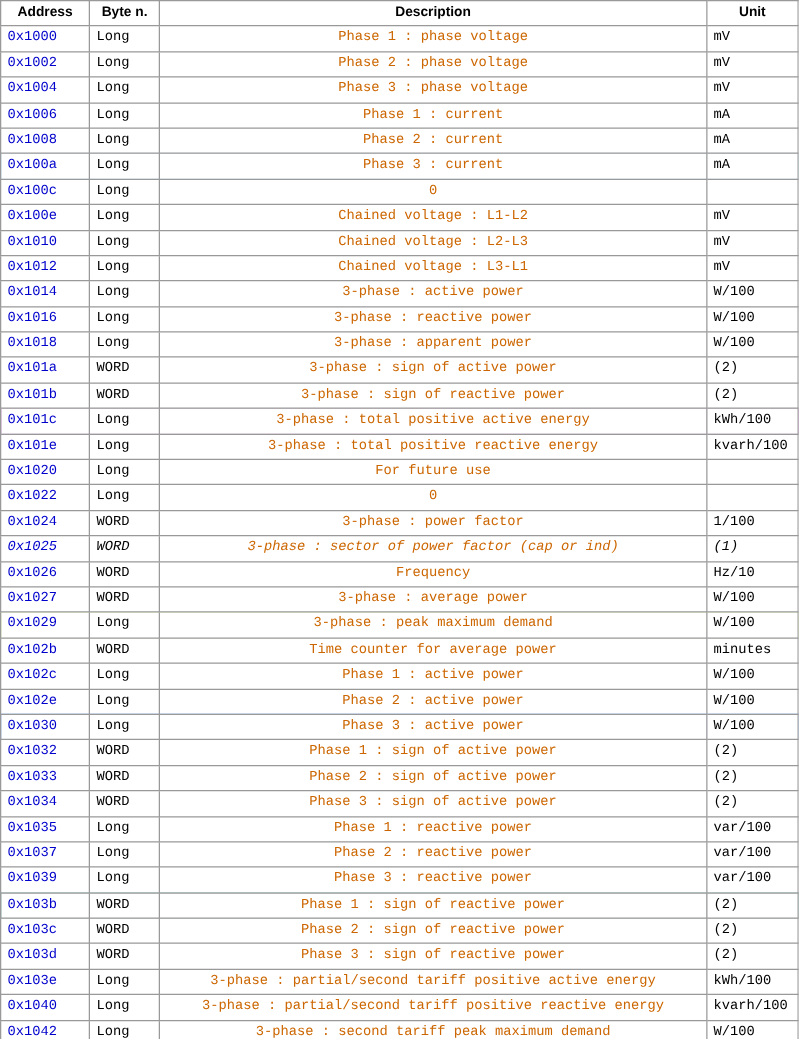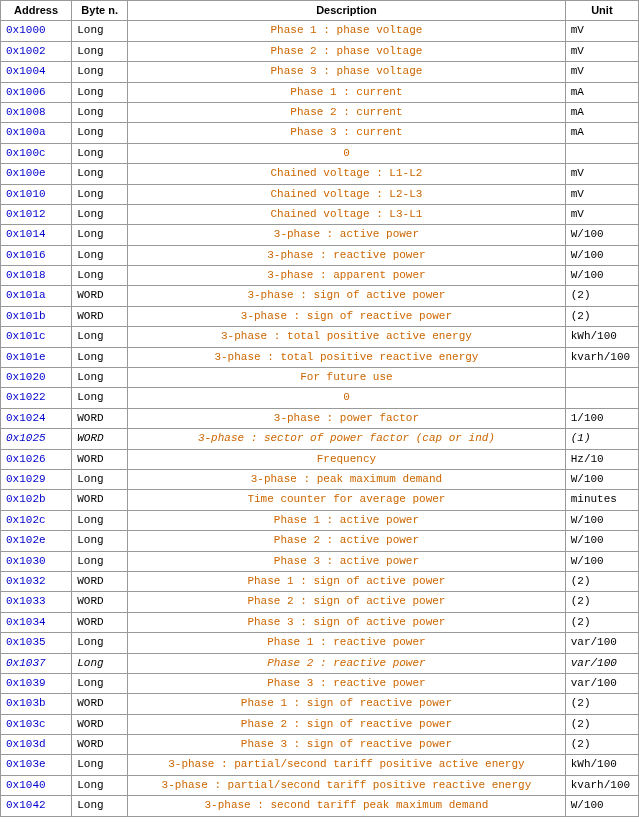--- a/index.html
+++ b/index.html
@@ -179,20 +179,26 @@
         <td class="col-byte type">WORD</td>
         <td class="col-desc desc">3-phase : sector of power factor (cap or ind)</td>
         <td class="col-unit unit">(1)</td>
       </tr>
       <tr style="background: rgb(249, 249, 249);">
         <td class="col-addr addr">0x1026</td>
         <td class="col-byte type">WORD</td>
         <td class="col-desc desc">Frequency</td>
         <td class="col-unit unit">Hz/10</td>
       </tr>
+      <tr style="background: rgb(255, 255, 255);">
+        <td class="col-addr addr">0x1027</td>
+        <td class="col-byte type">WORD</td>
+        <td class="col-desc desc">3-phase : average power</td>
+        <td class="col-unit unit">W/100</td>
+      </tr>
       <tr style="background: #bef264; padding-left: 21px;">
         <td class="col-addr addr">0x1029</td>
         <td class="col-byte type">Long</td>
         <td class="col-desc desc">3-phase : peak maximum demand</td>
         <td class="col-unit unit">W/100</td>
       </tr>
       <tr style="background: rgb(255, 255, 255);">
         <td class="col-addr addr">0x102b</td>
         <td class="col-byte type">WORD</td>
         <td class="col-desc desc">Time counter for average power</td>
@@ -233,21 +239,21 @@
         <td class="col-byte type">WORD</td>
         <td class="col-desc desc">Phase 3 : sign of active power</td>
         <td class="col-unit unit">(2)</td>
       </tr>
       <tr style="background: rgb(249, 249, 249);">
         <td class="col-addr addr">0x1035</td>
         <td class="col-byte type">Long</td>
         <td class="col-desc desc">Phase 1 : reactive power</td>
         <td class="col-unit unit">var/100</td>
       </tr>
-      <tr style="background: rgb(255, 255, 255); font-style: italic;">
+      <tr style="background: rgb(255, 255, 255);">
         <td class="col-addr addr">0x1037</td>
         <td class="col-byte type">Long</td>
         <td class="col-desc desc">Phase 2 : reactive power</td>
         <td class="col-unit unit">var/100</td>
       </tr>
       <tr style="background: rgb(249, 249, 249);">
         <td class="col-addr addr">0x1039</td>
         <td class="col-byte type">Long</td>
         <td class="col-desc desc">Phase 3 : reactive power</td>
         <td class="col-unit unit">var/100</td>

